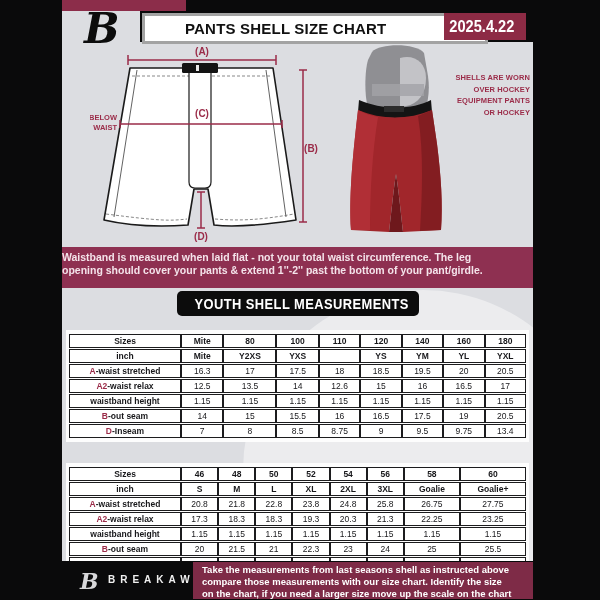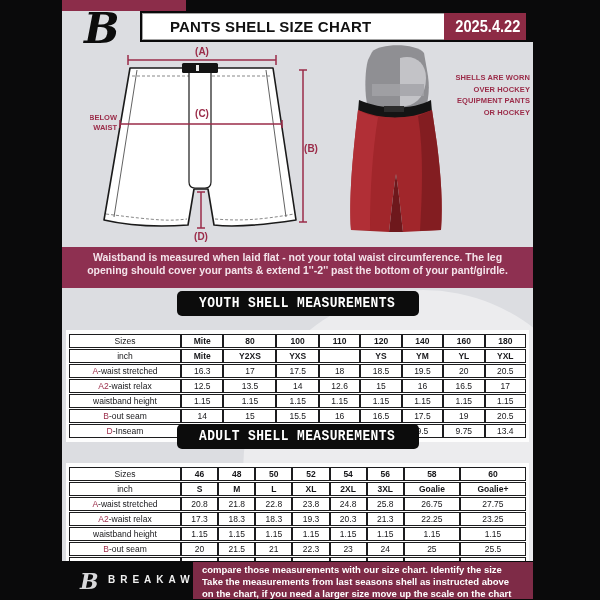--- a/index.html
+++ b/index.html
@@ -7,48 +7,48 @@
         font-family:"Liberation Sans",sans-serif;overflow:hidden;}
   .content{position:absolute;left:62px;top:0;width:471px;height:600px;
            background:#dcdde1;overflow:hidden;}
   .watermark{position:absolute;right:-70px;top:290px;width:360px;height:360px;
              border-radius:50%;background:rgba(255,255,255,.45);}
   
   .top-strip{position:absolute;left:0;top:0;width:471px;height:11px;background:#0a0a0b;}
   .top-accent{position:absolute;left:0;top:0;width:124px;height:11px;background:var(--maroon);}
   .header-bar{position:absolute;left:78px;top:11px;width:393px;height:31px;background:#0a0a0b;}
   .title-box{position:absolute;left:2px;top:2px;width:300px;height:25px;background:#fff;
-             border:1px solid #a3a3a3;color:#111;font-size:15px;font-weight:700;
-             line-height:25px;padding-left:27px;letter-spacing:.2px;}
+             border:3px solid #a3a3a3;color:#111;font-size:15px;font-weight:700;
+             line-height:25px;padding-left:40px;letter-spacing:.2px;}
   .date-box{position:absolute;left:304px;top:2px;width:82px;height:27px;background:var(--maroonDate);
-            color:#fff;font-size:17px;font-weight:700;text-align:right;line-height:27px;}
+            color:#fff;font-size:17px;font-weight:700;text-align:left;line-height:27px;}
   .squeeze{display:inline-block;transform:scaleX(.86);transform-origin:center;white-space:nowrap;}
   .bk-logo{position:relative;font-family:"DejaVu Serif",serif;font-weight:700;font-style:italic;}
   .logo-header{position:absolute;left:22px;top:8px;font-size:42px;color:#0c0c0c;line-height:1;}
   
   .diagram-area{position:absolute;left:0;top:42px;width:471px;height:205px;}
   .shorts-svg{position:absolute;left:28px;top:4px;}
   .photo-svg{position:absolute;left:280px;top:2px;}
   .photo-note{position:absolute;left:384px;top:30px;width:84px;color:var(--accentText);
               font-size:7.5px;font-weight:700;line-height:1.55;letter-spacing:.1px;text-align:right;}
   
   .mid-banner{position:absolute;left:0;top:247px;width:471px;height:41px;background:var(--maroonBanner);
-              color:#f4e3ea;font-size:10.5px;font-weight:700;text-align:center;padding-top:4px;
+              color:#f4e3ea;font-size:10.5px;font-weight:700;text-align:left;padding-top:4px;
               box-sizing:border-box;line-height:1.25;}
   
   .section-title{position:absolute;left:50%;transform:translateX(-50%);width:242px;height:25px;
                  background:#0c0c0c;border-radius:5px;color:#fff;text-align:center;
-                 font-size:15px;font-weight:700;line-height:25px;letter-spacing:.5px;font-family:Liberation Mono, monospace;}
+                 font-size:15px;font-weight:700;line-height:25px;letter-spacing:.5px;}
   .unit{position:absolute;left:0;width:471px;text-align:center;color:#3c3c40;font-size:11px;margin-top:46px;}
   
   .table-panel{position:absolute;left:4px;width:463px;background:#fdfdfd;padding:3px;box-sizing:border-box;}
   table{width:100%;border-collapse:separate;border-spacing:0 1px;}
   td{border:1px solid #1c1c1e;background:#fff;height:10px;text-align:center;
      font-size:8.5px;color:#17171a;padding:1px 0;}
-  td.lbl{width:110px;font-weight:400;}
+  td.lbl{width:110px;font-weight:700;}
   td.hdr{font-weight:700;}
   td.val{font-weight:400;}
   .pfx{color:var(--accentText);}
   
   .footer{position:absolute;left:0;top:561px;width:600px;height:39px;background:#0a0a0b;}
   .logo-footer{position:absolute;left:80px;top:7px;font-size:22px;color:#d8d8da;}
   .brand-text{position:absolute;left:108px;top:13px;color:#f0f0f0;font-size:10px;font-weight:700;
               letter-spacing:5px;}
   .footer-note{position:absolute;left:193px;top:1px;width:340px;height:37px;background:var(--maroonFooter);
                color:#fff;font-size:9.5px;font-weight:700;line-height:1.28;padding:2px 6px 0 9px;
@@ -209,21 +209,20 @@
               <td class="val">8.75</td>
               <td class="val">9</td>
               <td class="val">9.5</td>
               <td class="val">9.75</td>
               <td class="val">13.4</td>
             </tr>
           </tbody>
       </table>
     </div>
 
-    <div class="section-title" style="top:424px"><span class="squeeze">ADULT SHELL MEASUREMENTS</span></div>
     <div class="unit" style="top:451px">Unit: Inches</div>
     <div class="table-panel" style="top:463px">
       <table>
         <tbody>
             <tr>
               <td class="lbl">Sizes</td>
               <td class="hdr">46</td>
               <td class="hdr">48</td>
               <td class="hdr">50</td>
               <td class="hdr">52</td>
@@ -300,18 +299,18 @@
             </tr>
           </tbody>
       </table>
     </div>
   </div>
 
   <div class="footer">
     <div class="logo-footer bk-logo">B</div>
     <div class="brand-text">BREAKAWAY</div>
     <div class="footer-note">
+        <div>Take the measurements from last seasons shell as instructed above</div>
         <div>compare those measurements with our size chart. Identify the size</div>
-        <div>Take the measurements from last seasons shell as instructed above</div>
         <div>on the chart, if you need a larger size move up the scale on the chart</div>
       </div>
   </div>
 </div>
 
 </body></html>

